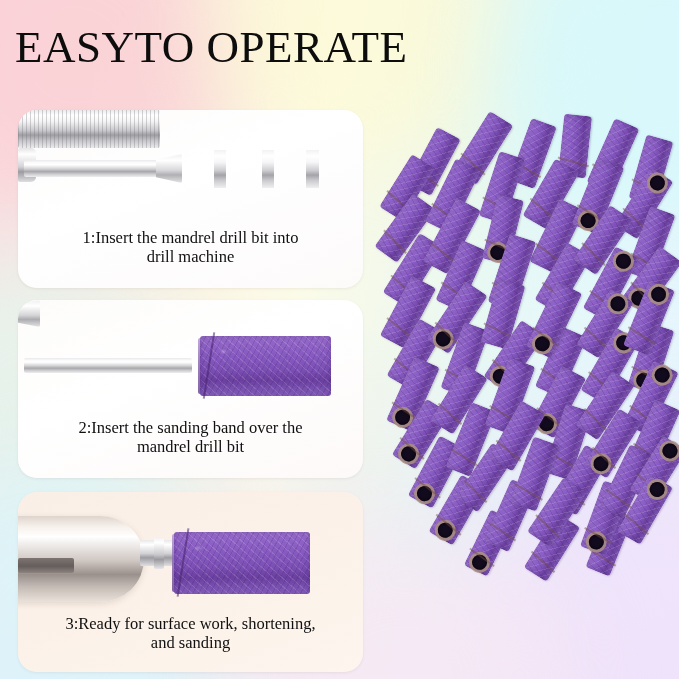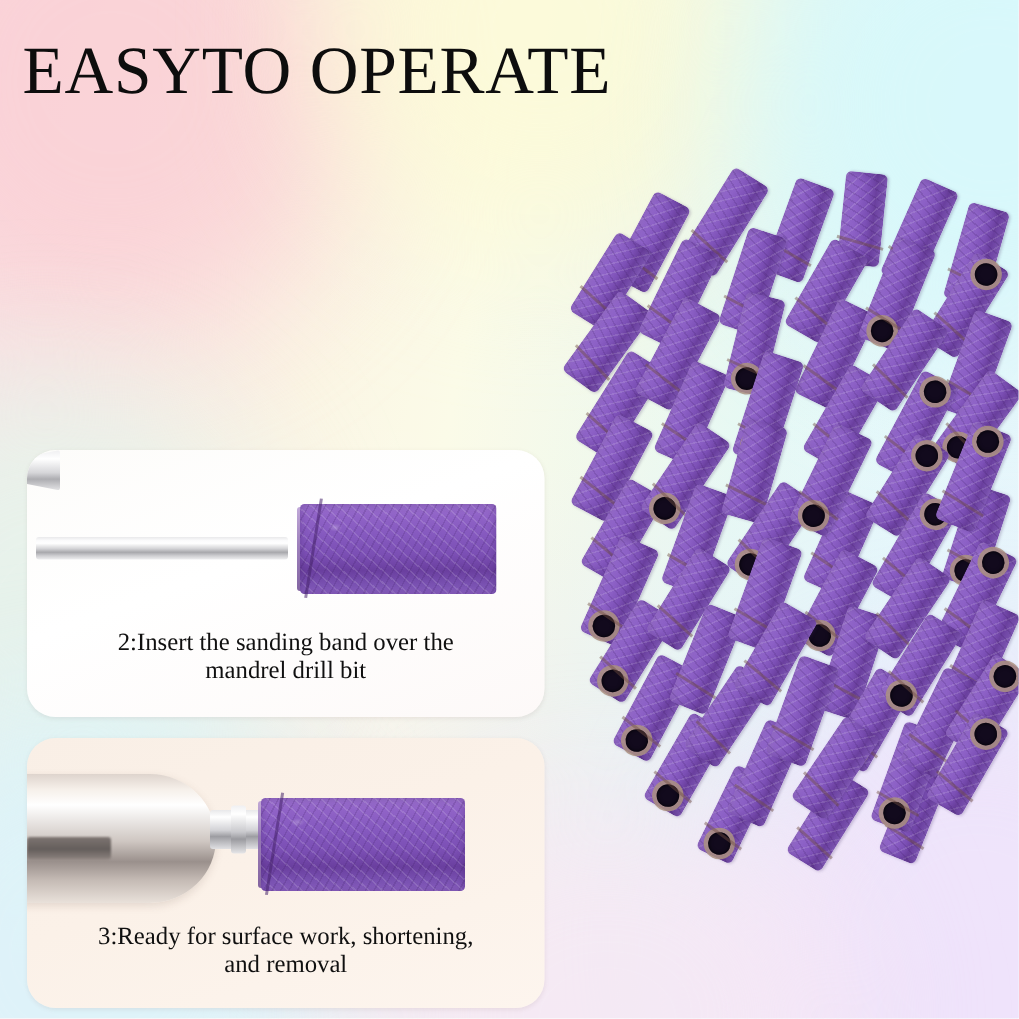--- a/index.html
+++ b/index.html
@@ -285,20 +285,37 @@
   <div class="bloom pink-tl"></div>
   <div class="bloom cream-t"></div>
   <div class="bloom cyan-tr"></div>
   <div class="bloom mint-l"></div>
   <div class="bloom cyan-bl"></div>
   <div class="bloom lav-br"></div>
   <div class="bloom pink-b"></div>
 
   <div id="title">EASYTO OPERATE</div>
 
+  <div class="card" id="card-1">
+    <div class="card-art">
+      <div class="mandrel-wrap">
+        <div class="shaft" id="m1-shaft"></div>
+        <div id="m1-taper" class="shaft"></div>
+        <div id="m1-body"></div>
+        <div class="ring" id="m1-r1"></div>
+        <div class="ring" id="m1-r2"></div>
+        <div class="ring" id="m1-r3"></div>
+        <div id="m1-cap"></div>
+      </div>
+    </div>
+    <div class="card-caption">
+      <span class="cap-l1">1:Insert the mandrel drill bit into</span>
+      <span class="cap-l2">drill machine</span>
+    </div>
+  </div>
 
   <div class="card" id="card-2">
     <div class="card-art">
       <div class="mandrel-wrap">
         <div class="shaft" id="m2-shaft"></div>
         <div id="m2-taper"></div>
         <div class="band-rim" id="m2-rim"></div>
         <div class="band" id="m2-band"></div>
       </div>
     </div>
@@ -313,21 +330,21 @@
       <div class="handpiece">
         <div class="handpiece-slot"></div>
       </div>
       <div id="m3-chuck"></div>
       <div id="m3-chuck-ring"></div>
       <div class="band-rim" id="m3-rim"></div>
       <div class="band" id="m3-band"></div>
     </div>
     <div class="card-caption">
       <span class="cap-l1">3:Ready for surface work, shortening,</span>
-      <span class="cap-l2">and removal</span>
+      <span class="cap-l2">and sanding</span>
     </div>
   </div>
 
   <div id="photo">
       <div class="cyl" style="left: 30px; top: 18px; width: 64px; height: 27px; transform: rotate(-62deg); z-index: 3;"></div>
       <div class="cyl" style="left: 76px; top: 4px; width: 70px; height: 28px; transform: rotate(-58deg); z-index: 4;"></div>
       <div class="cyl" style="left: 128px; top: 10px; width: 66px; height: 27px; transform: rotate(-70deg); z-index: 5;"></div>
       <div class="cyl" style="left: 172px; top: 2px; width: 62px; height: 28px; transform: rotate(-84deg); z-index: 4;"></div>
       <div class="cyl" style="left: 206px; top: 12px; width: 70px; height: 27px; transform: rotate(-66deg); z-index: 6;">
         <span class="hole"></span>

